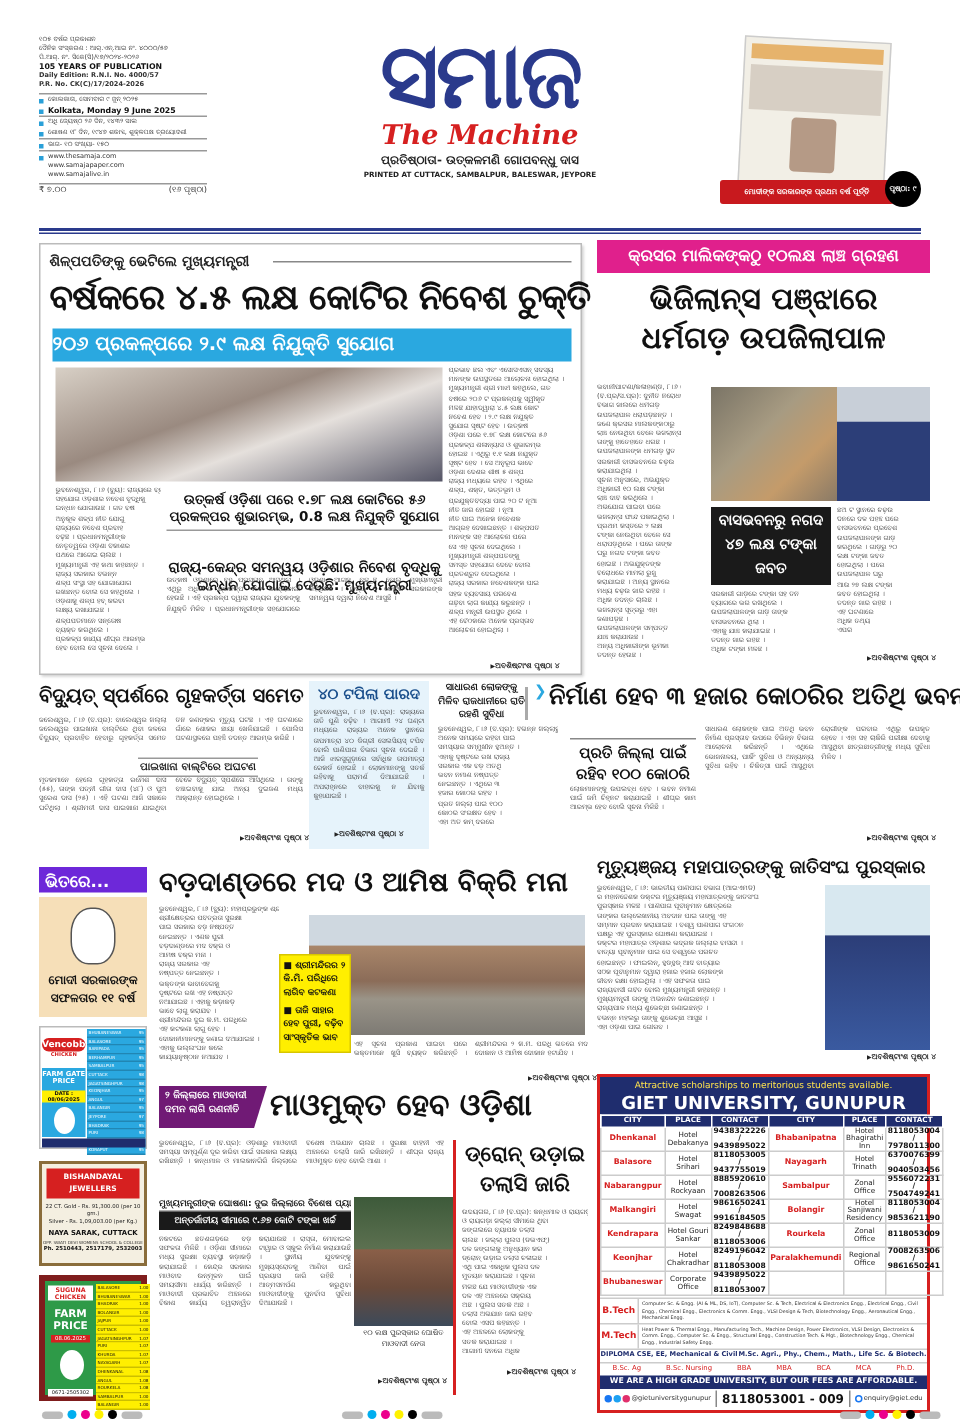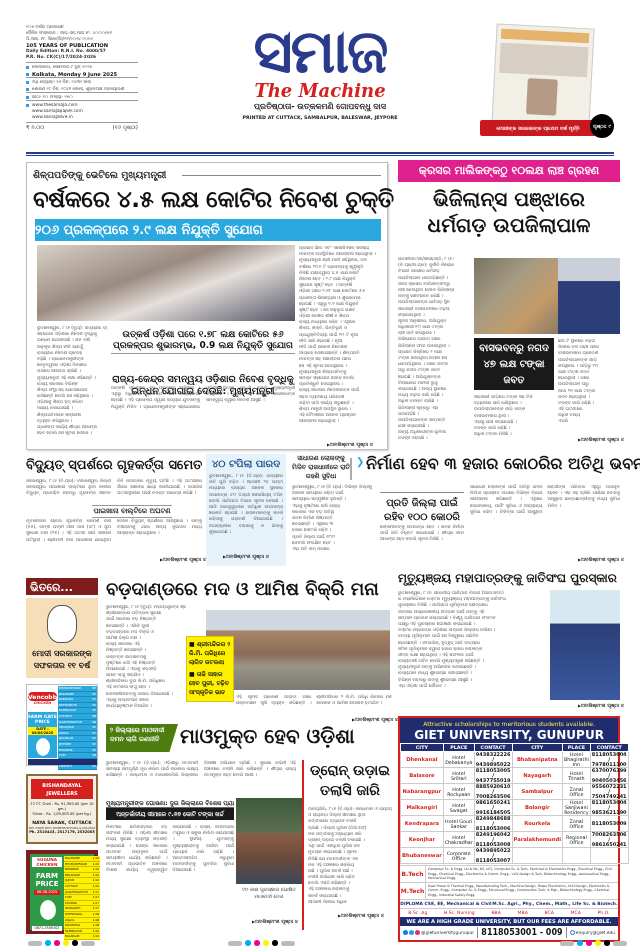--- a/index.html
+++ b/index.html
@@ -30,21 +30,21 @@
 .headline{font-size:23px;font-weight:bold;color:#111;line-height:28px;white-space:nowrap;letter-spacing:-0.5px}
 .bluebar{background:#2aa8e0;color:#fff;font-weight:bold;}
 .photo{background:linear-gradient(160deg,#d8d0c6 0%,#9a8a80 40%,#e5e0dc 60%,#556 100%)}
 .subhead{font-weight:bold;color:#111;text-align:center}
 
 .pinkbar{background:#e0208c;color:#fff;font-weight:bold;text-align:center}
 .blackbox{background:#1a1a1a;color:#fff;font-weight:bold;text-align:center}
 .cont-arrow::before{content:"\25B6 ";font-size:4px}
 .blueboxl{background:#e6f3fb}
 .yellowbox{background:#ffef00;color:#111;font-weight:bold;font-size:6px;line-height:9px;border:1px solid #d8c600}
-.redtag{background:#4d7c0f;color:#fff;font-weight:bold;font-size:6.5px;line-height:9px}
+.redtag{background:#701a75;color:#fff;font-weight:bold;font-size:6.5px;line-height:9px}
 
 .giet{left:398px;top:716px;width:222px;height:226px;border:2px solid #d62020;background:#fff}
 .giet .top{background:#1f2d6e;color:#fff;text-align:center}
 .giet table{width:100%;border-collapse:collapse;font-size:4.8px}
 .giet th{background:#1f2d6e;color:#fff;font-weight:bold;padding:1px;border:0.5px solid #fff}
 .giet td{border:0.5px solid #ccc;padding:0 1px;text-align:center;height:14px;line-height:5px}
 .giet td.city{color:#d62020;font-weight:bold;font-size:5.2px}
 .giet td.num{font-weight:bold;font-size:5px;color:#111}
 .regmarks{display:flex;gap:3px;align-items:center}
 .regmarks span{display:inline-block;width:6px;height:6px;border-radius:50%}
@@ -164,21 +164,21 @@
       <div class="txtline">ରାଜ୍ୟ ସରକାର ବିଭିନ୍ନ</div>
       <div class="txtline">ଶିଳ୍ପ ସଂସ୍ଥା ସହ ଯୋଗାଯୋଗ</div>
       <div class="txtline">ରଖିଛନ୍ତି ବୋଲି ସେ କହିଥିଲେ ।</div>
       <div class="txtline">ଓଡ଼ିଶାକୁ ଶିଳ୍ପ ହବ୍ କରିବା</div>
       <div class="txtline">ଲକ୍ଷ୍ୟ ରଖାଯାଇଛି ।</div>
       <div class="txtline">ଶିଳ୍ପପତିମାନେ ସନ୍ତୋଷ</div>
       <div class="txtline">ବ୍ୟକ୍ତ କରିଥିଲେ ।</div>
       <div class="txtline">ପ୍ରକଳ୍ପ କାର୍ଯ୍ୟ ଶୀଘ୍ର ଆରମ୍ଭ</div>
       <div class="txtline">ହେବ ବୋଲି ସେ ସୂଚନା ଦେଲେ ।</div>
   </div>
-  <div class="subhead" style="position:absolute;left:84px;top:166px;width:184px;font-size:9px;line-height:11px;border-bottom:1px solid #999;padding-bottom:2px">ଉତ୍କର୍ଷ ଓଡ଼ିଶା ପରେ ୧.୭୮ ଲକ୍ଷ କୋଟିରେ ୫୬ ପ୍ରକଳ୍ପର ଶୁଭାରମ୍ଭ, 0.9 ଲକ୍ଷ ନିଯୁକ୍ତି ସୁଯୋଗ</div>
+  <div class="subhead" style="position:absolute;left:84px;top:166px;width:184px;font-size:9px;line-height:11px;border-bottom:1px solid #999;padding-bottom:2px">ଉତ୍କର୍ଷ ଓଡ଼ିଶା ପରେ ୧.୭୮ ଲକ୍ଷ କୋଟିରେ ୫୬ ପ୍ରକଳ୍ପର ଶୁଭାରମ୍ଭ, 0.8 ଲକ୍ଷ ନିଯୁକ୍ତି ସୁଯୋଗ</div>
   <div class="subhead" style="position:absolute;left:84px;top:210px;width:184px;font-size:9.5px;line-height:12px">ରାଜ୍ୟ-କେନ୍ଦ୍ର ସମନ୍ୱୟ ଓଡ଼ିଶାର ନିବେଶ ବୃଦ୍ଧିକୁ ଇନ୍ଧନ ଯୋଗାଇ ଦେଉଛି: ମୁଖ୍ୟମନ୍ତ୍ରୀ</div>
   <div class="txtblock" style="position:absolute;left:84px;top:222px;width:184px;height:40px;column-count:2;column-gap:6px">
     ଉତ୍କର୍ଷ ଓଡ଼ିଶାରେ ବହୁ ପ୍ରସ୍ତାବ ଆସିଥିଲା । ଏଥିରୁ ଅଧିକାଂଶ ପ୍ରକଳ୍ପ ଏବେ କାର୍ଯ୍ୟକାରୀ ହେଉଛି । ଏହି ପ୍ରକଳ୍ପ ଦ୍ୱାରା ରାଜ୍ୟର ଯୁବକଙ୍କୁ ନିଯୁକ୍ତି ମିଳିବ । ପ୍ରଧାନମନ୍ତ୍ରୀଙ୍କ ସହଯୋଗରେ ଓଡ଼ିଶା ଆଗକୁ ବଢ଼ୁଛି ବୋଲି ମୁଖ୍ୟମନ୍ତ୍ରୀ କହିଥିଲେ । ରାଜ୍ୟ ଓ କେନ୍ଦ୍ର ସରକାରଙ୍କ ସମନ୍ୱୟ ଦ୍ୱାରା ନିବେଶ ଆସୁଛି ।
   </div>
 </div>
 
 <div class="abs pinkbar" style="left:398px;top:160px;width:222px;height:22px;font-size:11px;line-height:22px">କ୍ରସର ମାଲିକଙ୍କଠୁ ୧୦ଲକ୍ଷ ଲାଞ୍ଚ ଗ୍ରହଣ</div>
 <div class="abs" style="left:398px;top:186px;width:222px;text-align:center;font-size:20px;font-weight:bold;line-height:26px;color:#111">
   <div>ଭିଜିଲାନ୍ସ ପଞ୍ଝାରେ</div>
   <div>ଧର୍ମଗଡ଼ ଉପଜିଲାପାଳ</div>
@@ -282,21 +282,21 @@
 </div>
 <div class="abs" style="left:380px;top:492px;width:84px;text-align:center;font-size:10px;font-weight:bold;line-height:14px;border-top:1px solid #888;padding-top:3px;color:#111">ପ୍ରତି ଜିଲ୍ଲା ପାଇଁ ରହିବ ୧୦୦ କୋଠରି</div>
 <div class="abs txtblock" style="left:380px;top:524px;width:84px;height:32px">
   ଲୋକମାନଙ୍କୁ ଉପଲବ୍ଧ ହେବ । ଭବନ ନିର୍ମାଣ ପାଇଁ ଜମି ଚିହ୍ନଟ କରାଯାଇଛି । ଶୀଘ୍ର କାମ ଆରମ୍ଭ ହେବ ବୋଲି ସୂଚନା ମିଳିଛି ।
 </div>
 <div class="abs txtblock" style="left:470px;top:484px;width:150px;height:70px;column-count:2;column-gap:5px">
   ସାଧାରଣ ଲୋକଙ୍କ ପାଇଁ ଅତିଥି ଭବନ ନିର୍ମାଣ ପ୍ରସ୍ତାବ ଉପରେ ବିଭିନ୍ନ ବିଭାଗ ଆଲୋଚନା କରିଛନ୍ତି । ଏଥିରେ ଭୋଜନାଳୟ, ପାର୍କିଂ ସୁବିଧା ଓ ଅନ୍ୟାନ୍ୟ ସୁବିଧା ରହିବ । ଚିକିତ୍ସା ପାଇଁ ଆସୁଥିବା ରୋଗୀଙ୍କ ପରିବାର ଏଥିରୁ ଉପକୃତ ହେବେ । ଏହା ସହ ଚାକିରି ପରୀକ୍ଷା ଦେବାକୁ ଆସୁଥିବା ଛାତ୍ରଛାତ୍ରୀଙ୍କୁ ମଧ୍ୟ ସୁବିଧା ମିଳିବ ।
 </div>
 <div class="abs cont cont-arrow" style="left:578px;top:556px">ଅବଶିଷ୍ଟାଂଶ ପୃଷ୍ଠା ୪</div>
 
-<div class="abs" style="left:26px;top:578px;width:72px;height:17px;background:#7f1d1d;color:#fff;font-size:11px;font-weight:bold;line-height:20px;padding-left:4px">ଭିତରେ...</div>
+<div class="abs" style="left:26px;top:578px;width:72px;height:17px;background:#6d28d9;color:#fff;font-size:11px;font-weight:bold;line-height:20px;padding-left:4px">ଭିତରେ...</div>
 <div class="abs" style="left:26px;top:598px;width:72px;height:46px;background:#f6dfb8;display:flex;align-items:center;justify-content:center">
   <div style="width:30px;height:38px;border-radius:45% 45% 40% 40%;background:#fff;border:1.5px solid #555;margin-top:6px"></div>
 </div>
 <div class="abs" style="left:26px;top:644px;width:72px;height:34px;background:#f6dfb8;font-size:8px;font-weight:bold;line-height:12px;text-align:center;color:#111;padding-top:4px">ମୋଦୀ ସରକାରଙ୍କ ସଫଳତାର ୧୧ ବର୍ଷ</div>
 
 <div class="abs" style="left:26px;top:684px;width:72px;height:82px;border:1px solid #bbb;background:#fff">
   <div style="position:absolute;left:1px;top:1px;width:29px;height:26px;background:#fff;text-align:center">
     <div style="background:#d62020;color:#fff;font-size:6px;font-weight:bold;border-radius:6px;margin-top:6px;line-height:9px">Vencobb</div>
     <div style="font-size:3.5px;font-weight:bold;color:#d62020">CHICKEN</div>
   </div>

